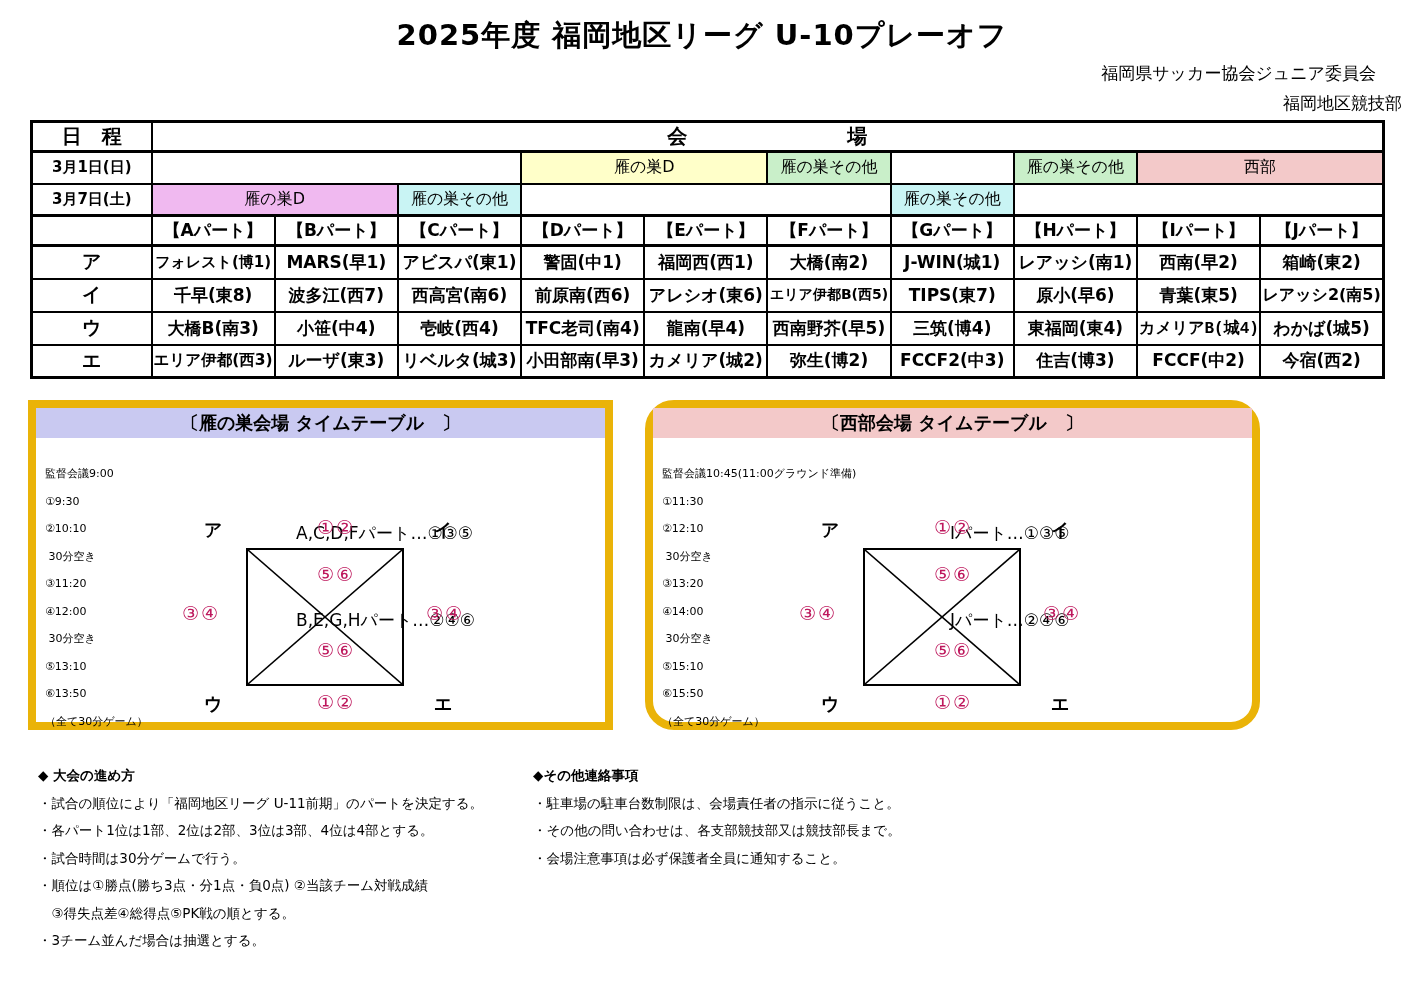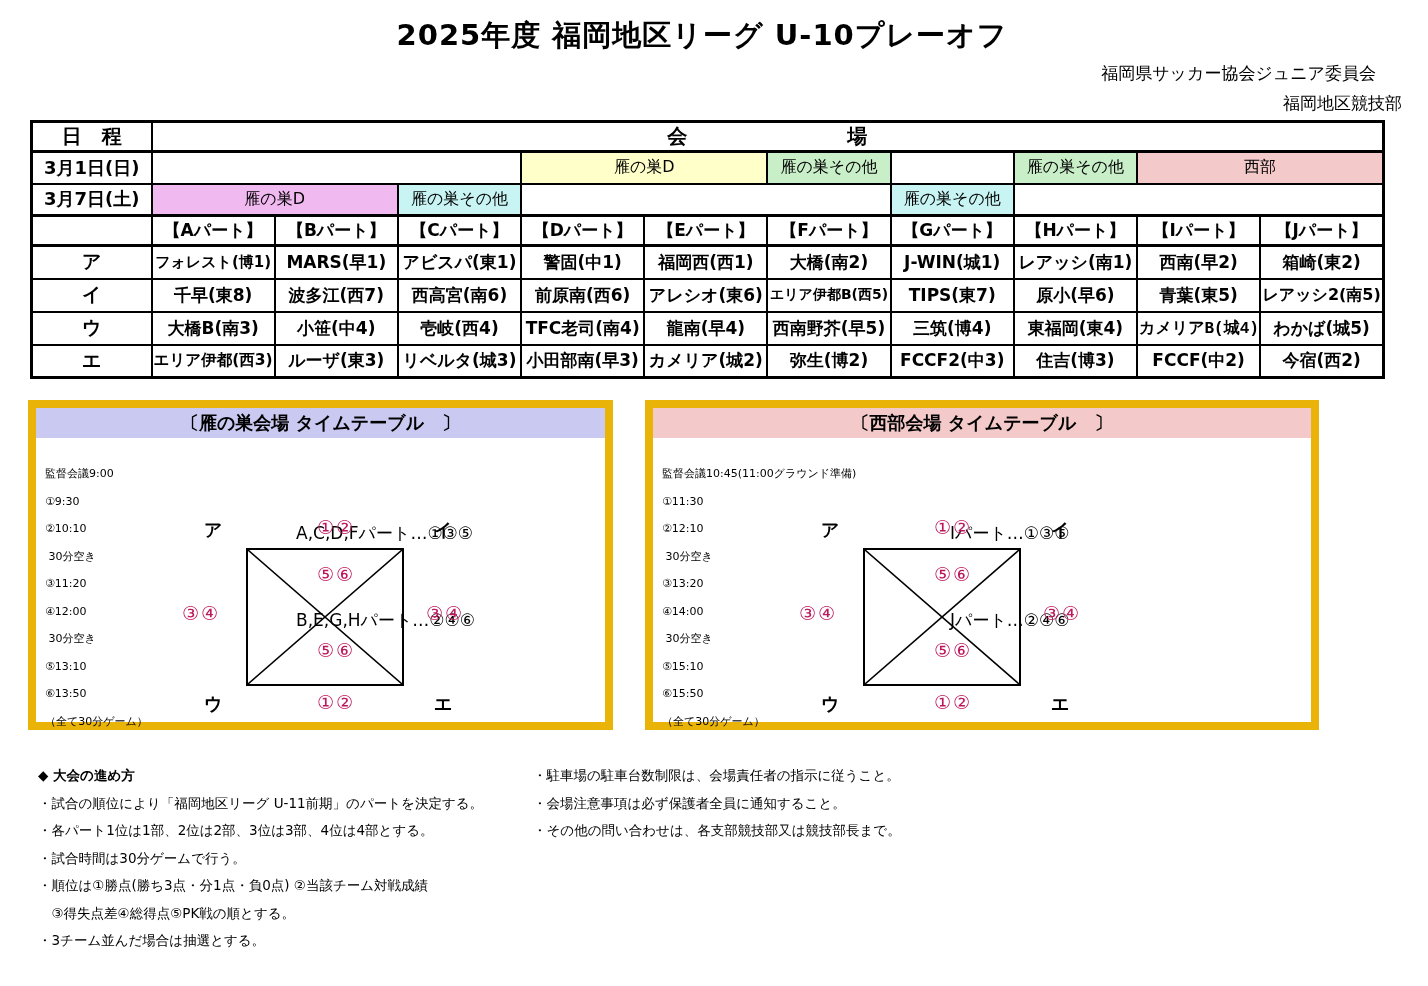--- a/index.html
+++ b/index.html
@@ -31,31 +31,31 @@
   table.main col.c0 { width:120px; }
   table.main col.cp { width:123.2px; }
   tr.hrow td { height:27px; border-bottom-width:3px; }
   tr.vrow td { height:32px; }
   tr.vrow2 td { border-bottom-width:3px; }
   tr.phead td { height:30px; border-bottom-width:3px; }
   tr.team td { height:33px; }
   td.datecol { border-right-width:3px; font-weight:bold; }
   .date-hd { font-size:20px; font-weight:bold; }
   .venue-hd { display:flex; justify-content:center; gap:160px; font-size:20px; font-weight:bold; }
-  .datecell { font-size:18px; font-weight:bold; }
+  .datecell { font-size:15px; font-weight:bold; }
   .venuecell { font-size:16px; }
   .parthead { font-size:17px; font-weight:bold; }
   .rowlabel { font-size:19px; font-weight:bold; }
   .teamcell { font-size:17px; font-weight:bold; }
   .fit { white-space:nowrap; overflow:hidden; width:100%; }
 
   
   .ttbox { position:absolute; top:400px; height:330px; border:8px solid #eab308; background:#fff; }
   .ttbox.left  { left:28px;  width:585px; }
-  .ttbox.right { left:645px; width:674px; }
+  .ttbox.right { left:645px; width:615px;border-radius:29px; }
   .tt-head {
     height:30px; display:flex; align-items:center; justify-content:center;
     font-size:18px; font-weight:bold;
   }
   .tt-times { position:absolute; left:9px; top:52px; font-size:11px; line-height:27.5px; }
   .tt-times div { white-space:pre; }
   .tt-assign { position:absolute; top:53px; font-size:17px; line-height:29px; white-space:pre; }
   .ttbox.left  .tt-assign { left:260px; }
   .ttbox.right .tt-assign { left:297px; }
   .sq { position:absolute; left:210px; top:140px; width:158px; height:138px; border:2px solid #000; }
@@ -400,18 +400,19 @@
   <div class="notes nleft">
     <div class="nh">◆ 大会の進め方</div>
     <div>・試合の順位により「福岡地区リーグ U-11前期」のパートを決定する。</div>
     <div>・各パート1位は1部、2位は2部、3位は3部、4位は4部とする。</div>
     <div>・試合時間は30分ゲームで行う。</div>
     <div>・順位は①勝点(勝ち3点・分1点・負0点) ②当該チーム対戦成績</div>
     <div>　③得失点差④総得点⑤PK戦の順とする。</div>
     <div>・3チーム並んだ場合は抽選とする。</div>
   </div>
   <div class="notes nright">
+    <div class="nh">◆その他連絡事項</div>
     <div>・駐車場の駐車台数制限は、会場責任者の指示に従うこと。</div>
+    <div>・その他の問い合わせは、各支部競技部又は競技部長まで。</div>
     <div>・会場注意事項は必ず保護者全員に通知すること。</div>
-    <div>・その他の問い合わせは、各支部競技部又は競技部長まで。</div>
   </div>
 
 </div>
 
 </body></html>

